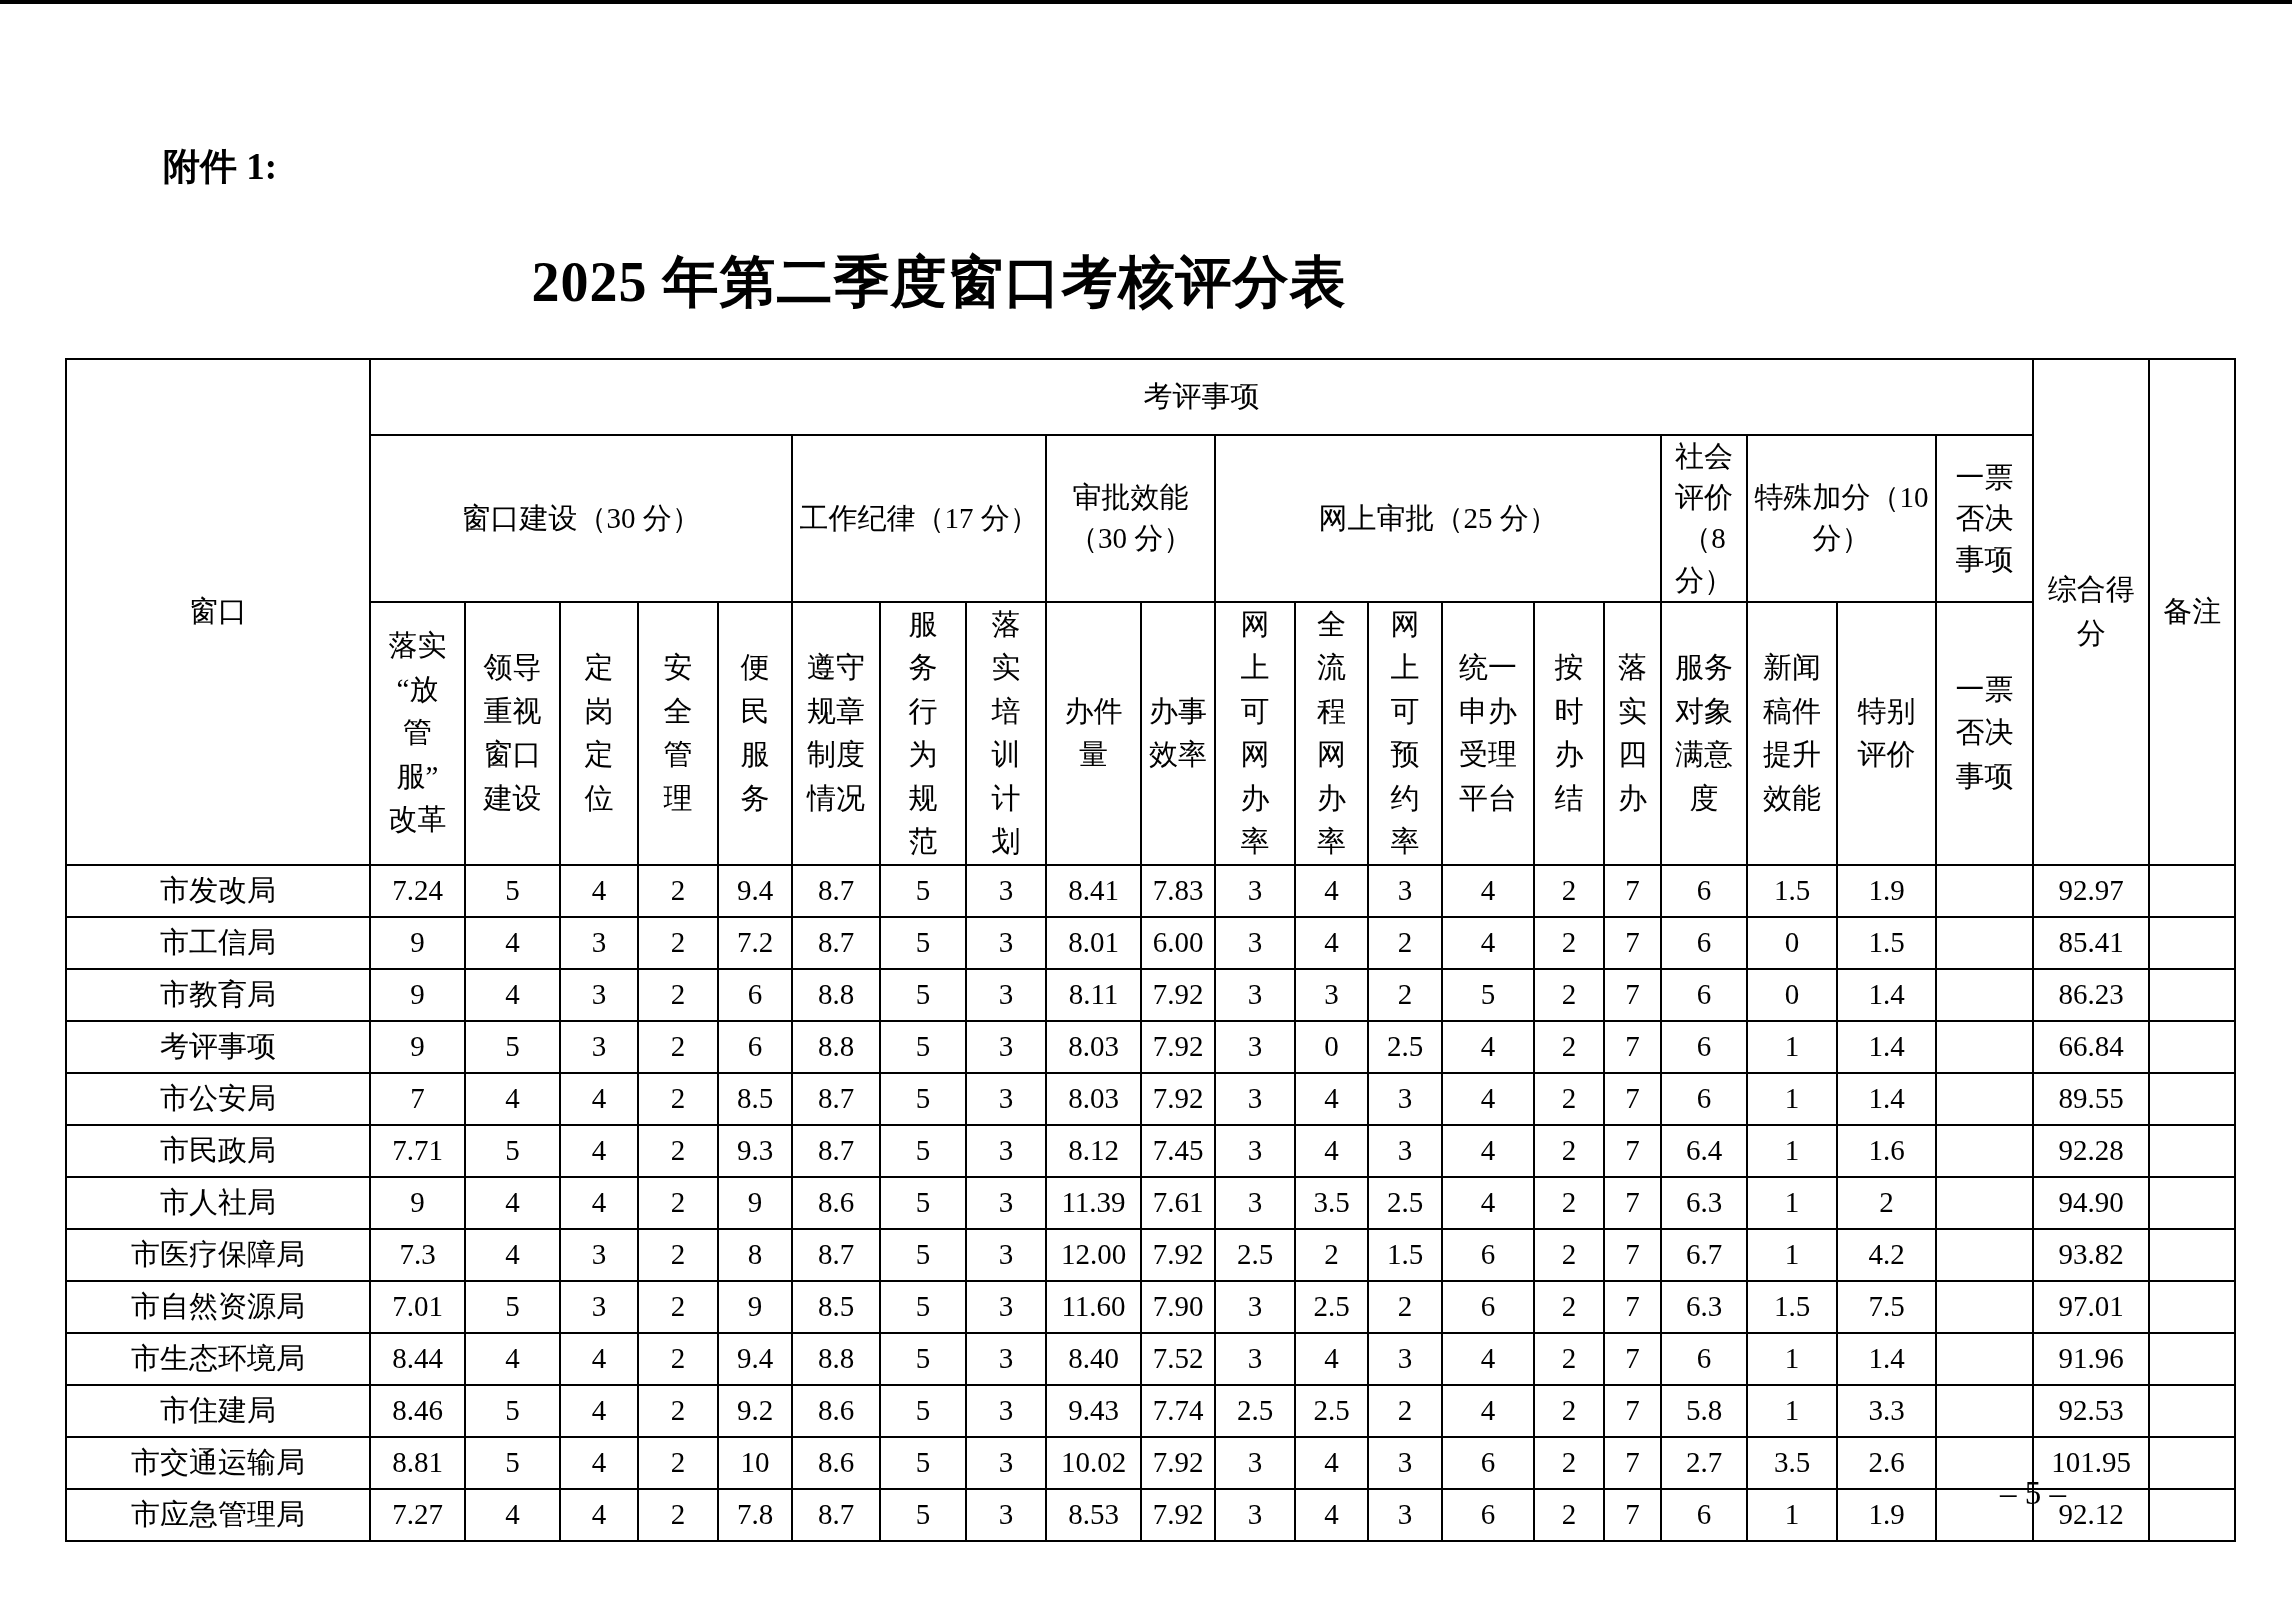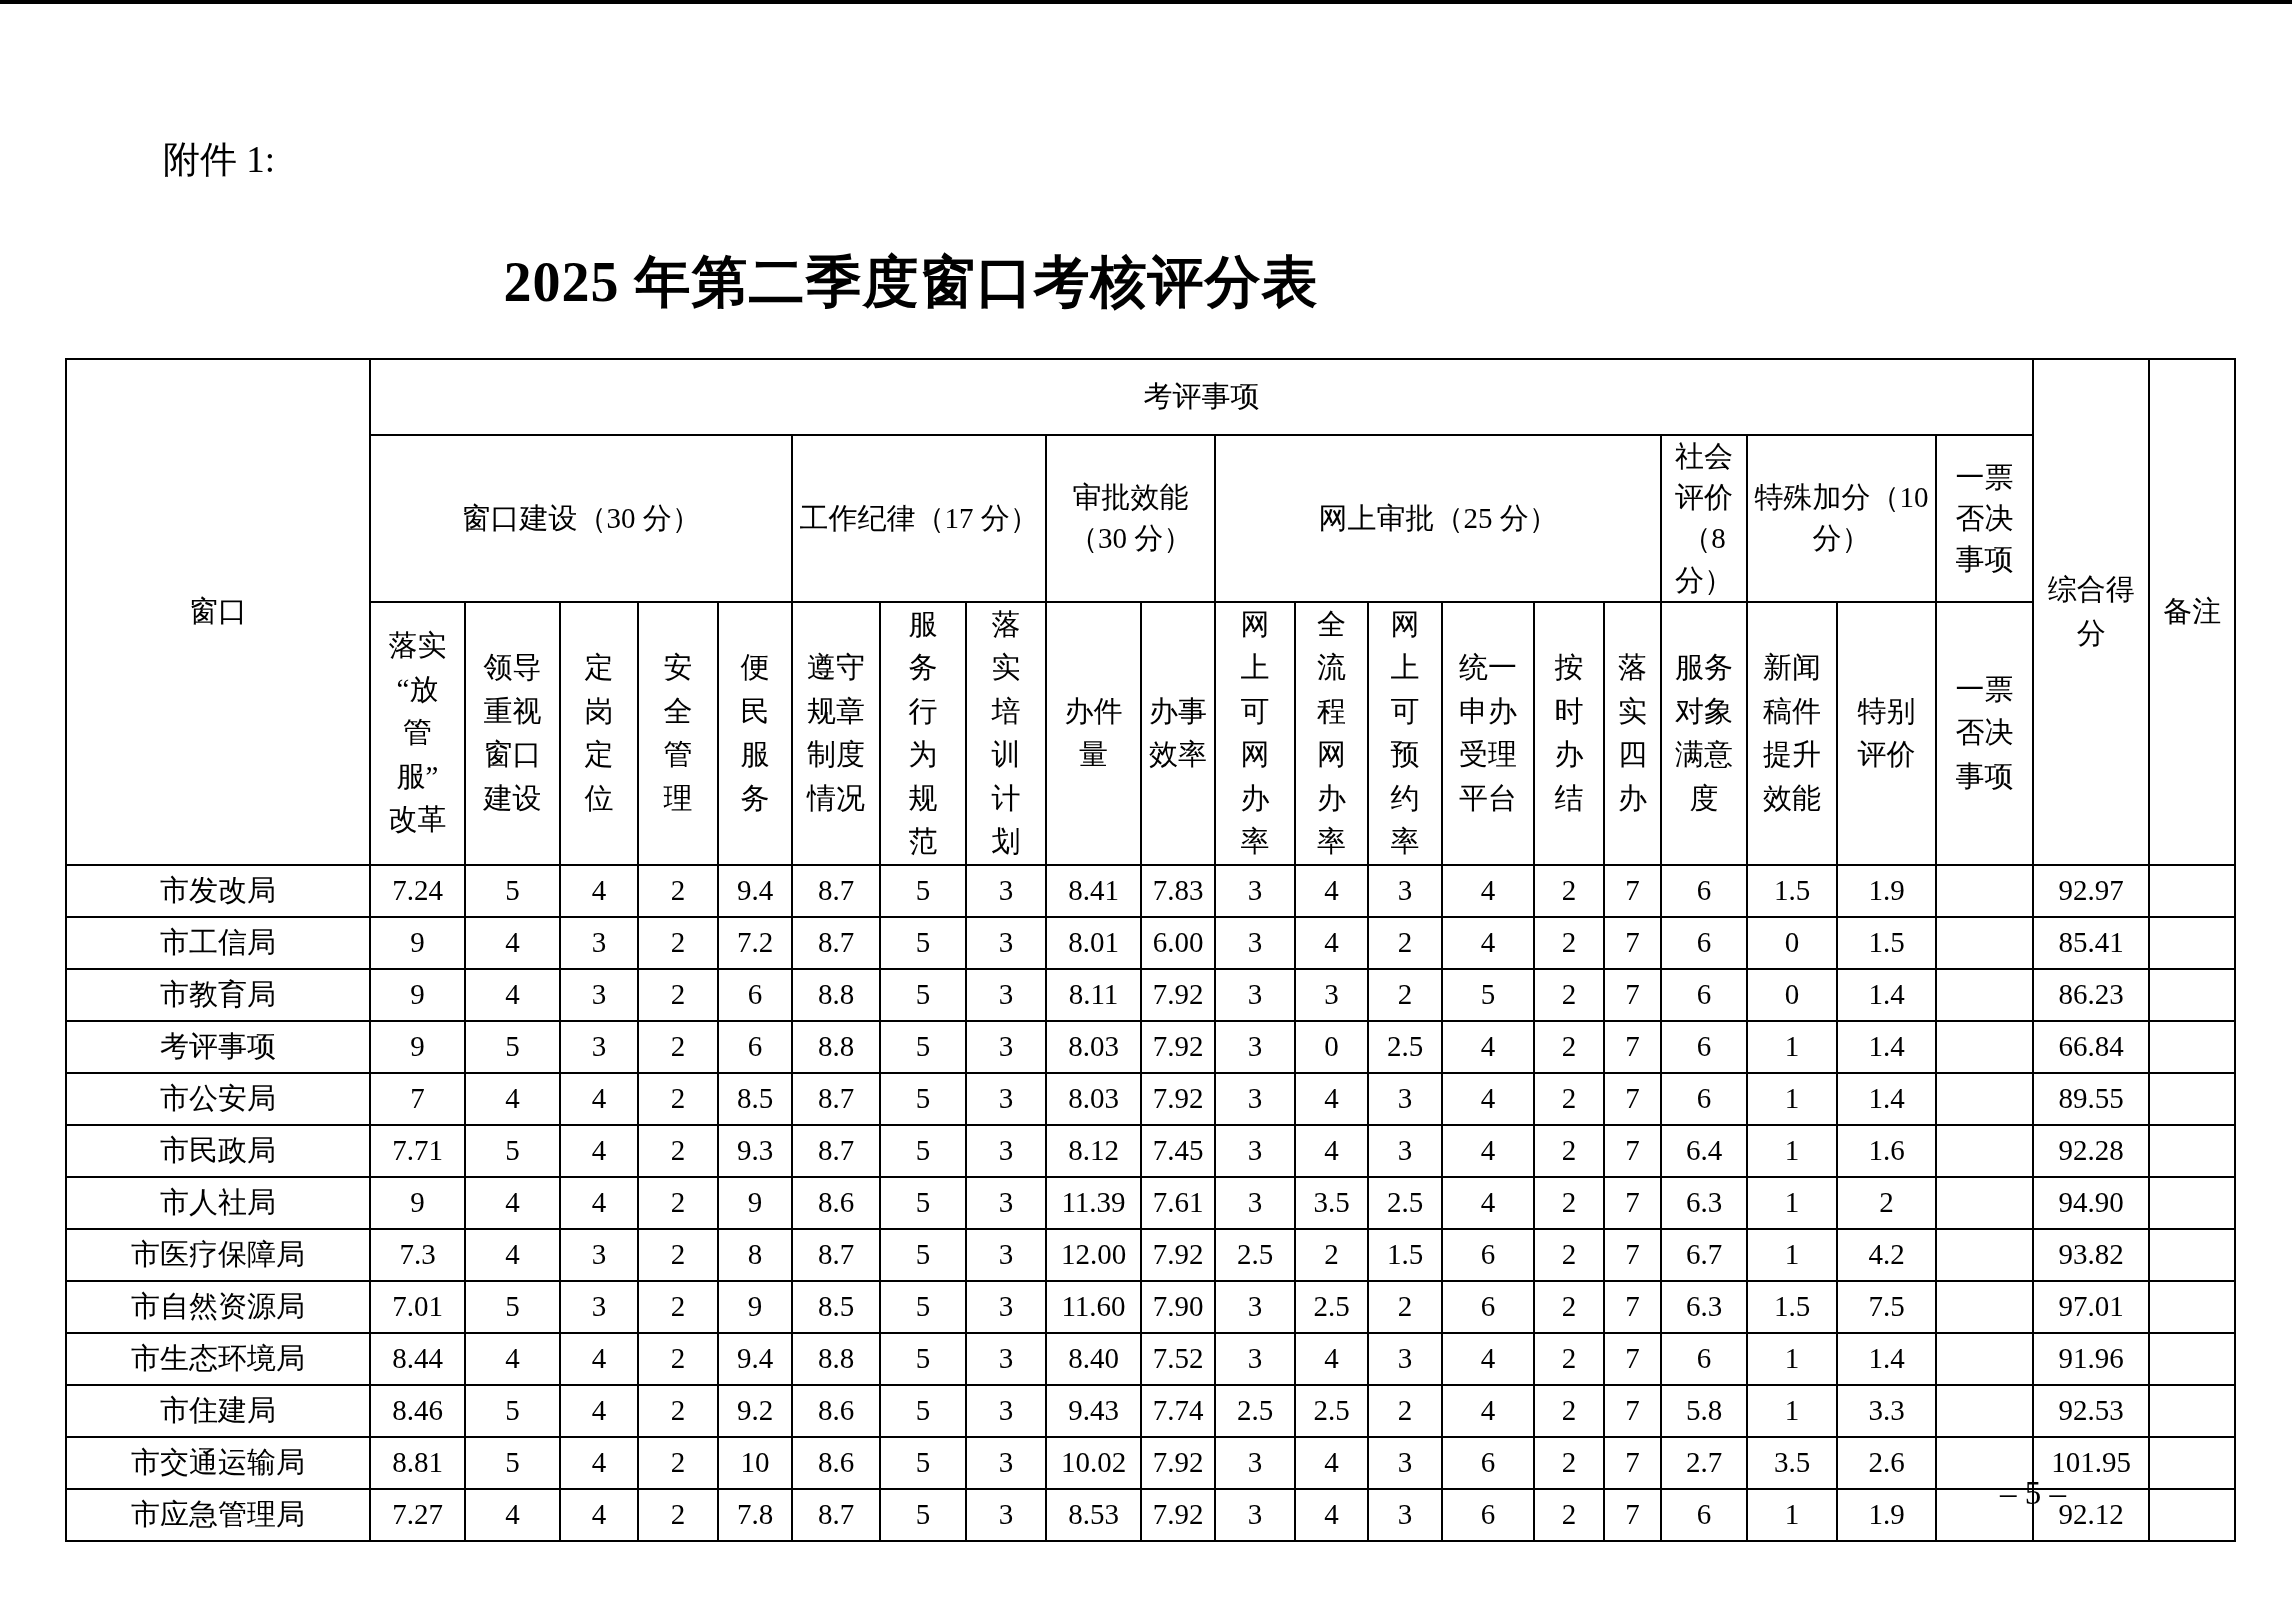--- a/index.html
+++ b/index.html
@@ -1,23 +1,23 @@
 <!DOCTYPE html>
 <html><head>
 <meta charset="utf-8">
 <style>
   html,body{margin:0;padding:0;}
   body{
     width:2293px;height:1620px;position:relative;background:#ffffff;
     font-family:"Liberation Serif","DejaVu Serif",serif;color:#000;overflow:hidden;
   }
   .scan-edge{position:absolute;left:0;top:0;width:2293px;height:3.9px;background:#000;}
-  .attachment{position:absolute;left:163px;top:138px;font-size:37px;line-height:1.2;}
+  .attachment{position:absolute;left:163px;top:145px;font-size:37px;line-height:1.2;font-weight:bold;}
   .doc-title{position:absolute;left:0;top:245px;width:1822px;text-align:center;
-    font-size:56px;font-weight:bold;letter-spacing:1px;}
+    font-size:56px;font-weight:bold;letter-spacing:1px;padding-left:28px;}
   .score-table{position:absolute;left:65px;top:358px;border-collapse:collapse;
     table-layout:fixed;width:2171px;border:2.9px solid #000;}
   .score-table th,.score-table td{
     border:2px solid #000;text-align:center;vertical-align:middle;
     padding:0;font-weight:normal;overflow:hidden;font-size:29px;}
   .score-table th{white-space:pre-line;line-height:1.5;}
   tr.hrow-top{height:76px;}
   tr.hrow-top th.top-span{border-bottom:2.9px solid #000;}
   tr.hrow-group{height:165px;}
   tr.hrow-group th{line-height:1.42;}

